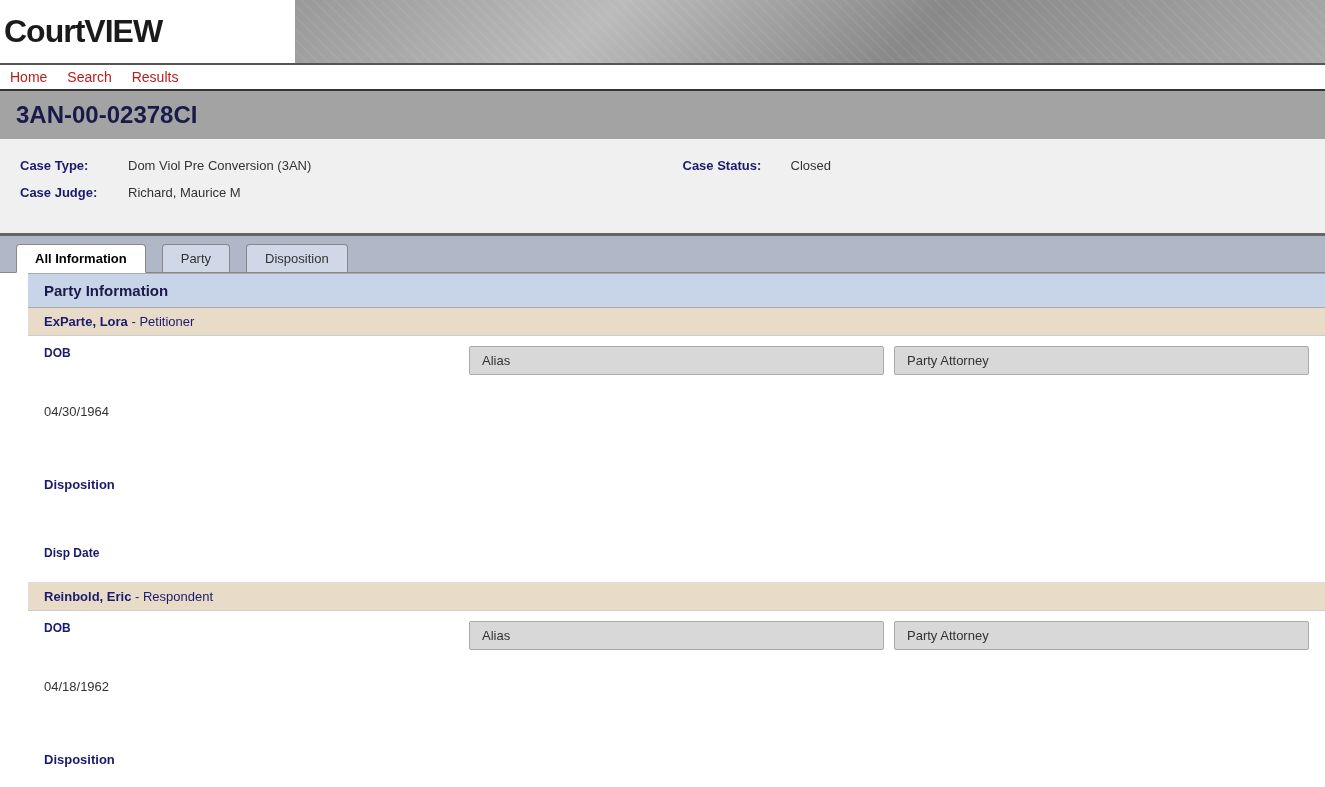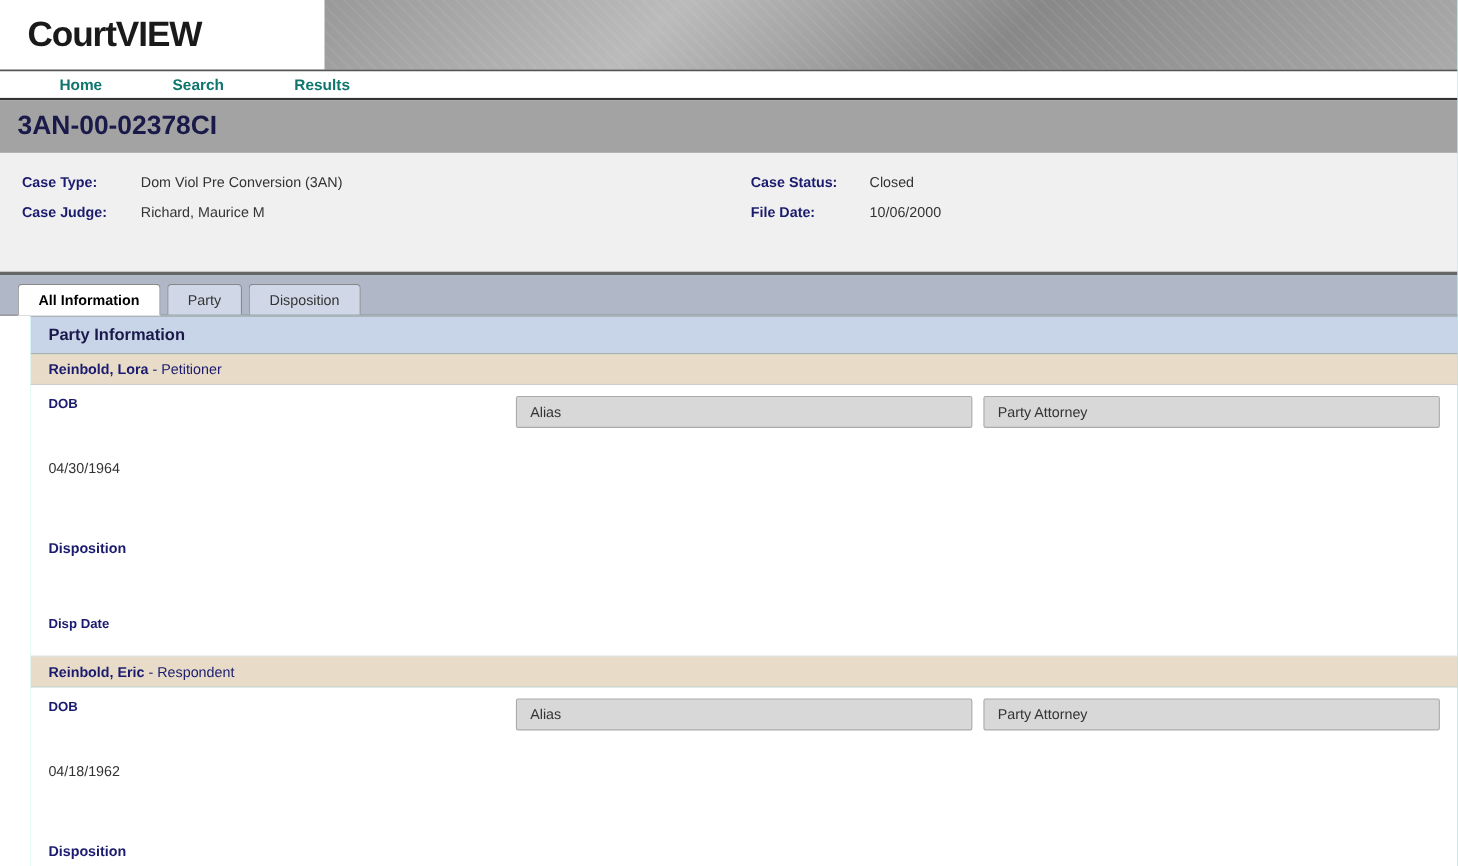--- a/index.html
+++ b/index.html
@@ -10,21 +10,21 @@
       display: flex;
       align-items: stretch;
       height: 65px;
       border-bottom: 2px solid #555;
       background: #fff;
     }
     #logo-area {
       width: 295px;
       display: flex;
       align-items: center;
-      padding: 8px 25px;
+      padding: 8px 4px;
       background: #fff;
     }
     #logo-text {
       font-size: 32px;
       font-weight: bold;
       color: #1a1a1a;
       letter-spacing: -1px;
     }
     #logo-text span.view {
       font-weight: 900;
@@ -51,42 +51,41 @@
 
     
     #nav {
       background: #fff;
       border-bottom: 2px solid #333;
       padding: 4px 10px;
       display: flex;
       gap: 20px;
     }
     #nav a {
-      color: #0f766e;
+      color: #b91c1c;
       text-decoration: none;
       font-size: 14px;
-      font-weight: bold;
+      font-weight: normal;
       cursor: pointer;
-      margin-left: 44px;
     }
 
     
     #case-banner {
       background: #a3a3a3;
       padding: 10px 16px;
       font-size: 24px;
       font-weight: bold;
       color: #1a1a4a;
     }
 
     
     #case-info {
       background: #f0f0f0;
       border-bottom: 3px solid #666;
-      padding: 16px 20px 44px 20px;
+      padding: 16px 20px 30px 20px;
     }
     .case-info-grid {
       display: grid;
       grid-template-columns: 1fr 1fr;
       gap: 6px 40px;
     }
     .case-info-row {
       display: flex;
       gap: 8px;
       align-items: baseline;
@@ -100,21 +99,21 @@
     }
     .case-info-value {
       color: #333;
     }
 
     
     #tabs-container {
       background: #b0b8c8;
       padding: 8px 16px 0 16px;
       display: flex;
-      gap: 6px;
+      gap: 16px;
       border-bottom: 1px solid #888;
     }
     .tab {
       padding: 6px 18px;
       background: #d0d8e8;
       border: 1px solid #888;
       border-bottom: none;
       cursor: pointer;
       font-size: 13px;
       color: #333;
@@ -243,42 +242,38 @@
       <span class="case-info-value">Dom Viol Pre Conversion (3AN)</span>
     </div>
     <div class="case-info-row">
       <span class="case-info-label">Case Status:</span>
       <span class="case-info-value">Closed</span>
     </div>
     <div class="case-info-row">
       <span class="case-info-label">Case Judge:</span>
       <span class="case-info-value">Richard, Maurice M</span>
     </div>
-    <div class="case-info-row">
-      <span class="case-info-label">File Date:</span>
-      <span class="case-info-value">10/06/2000</span>
-    </div>
   </div>
 </div>
 
 <div id="tabs-container">
   <div class="tab active">All Information</div>
   <div class="tab">Party</div>
   <div class="tab">Disposition</div>
 </div>
 
 <div id="main-content">
 
   <div class="section-header">
     <span>Party Information</span>
   </div>
 
   <div class="party-section">
     <div class="party-row-header">
-      <span style="font-weight:bold;">Reinbold, Lora</span>
+      <span style="font-weight:bold;">ExParte, Lora</span>
       <span> - </span>
       <span>Petitioner</span>
     </div>
     <div class="party-detail">
       <div class="party-detail-grid">
 
         <div class="dob-area">
           <div class="party-field-label">DOB</div>
           <div class="party-field-value">04/30/1964</div>
           <div class="disp-area">

